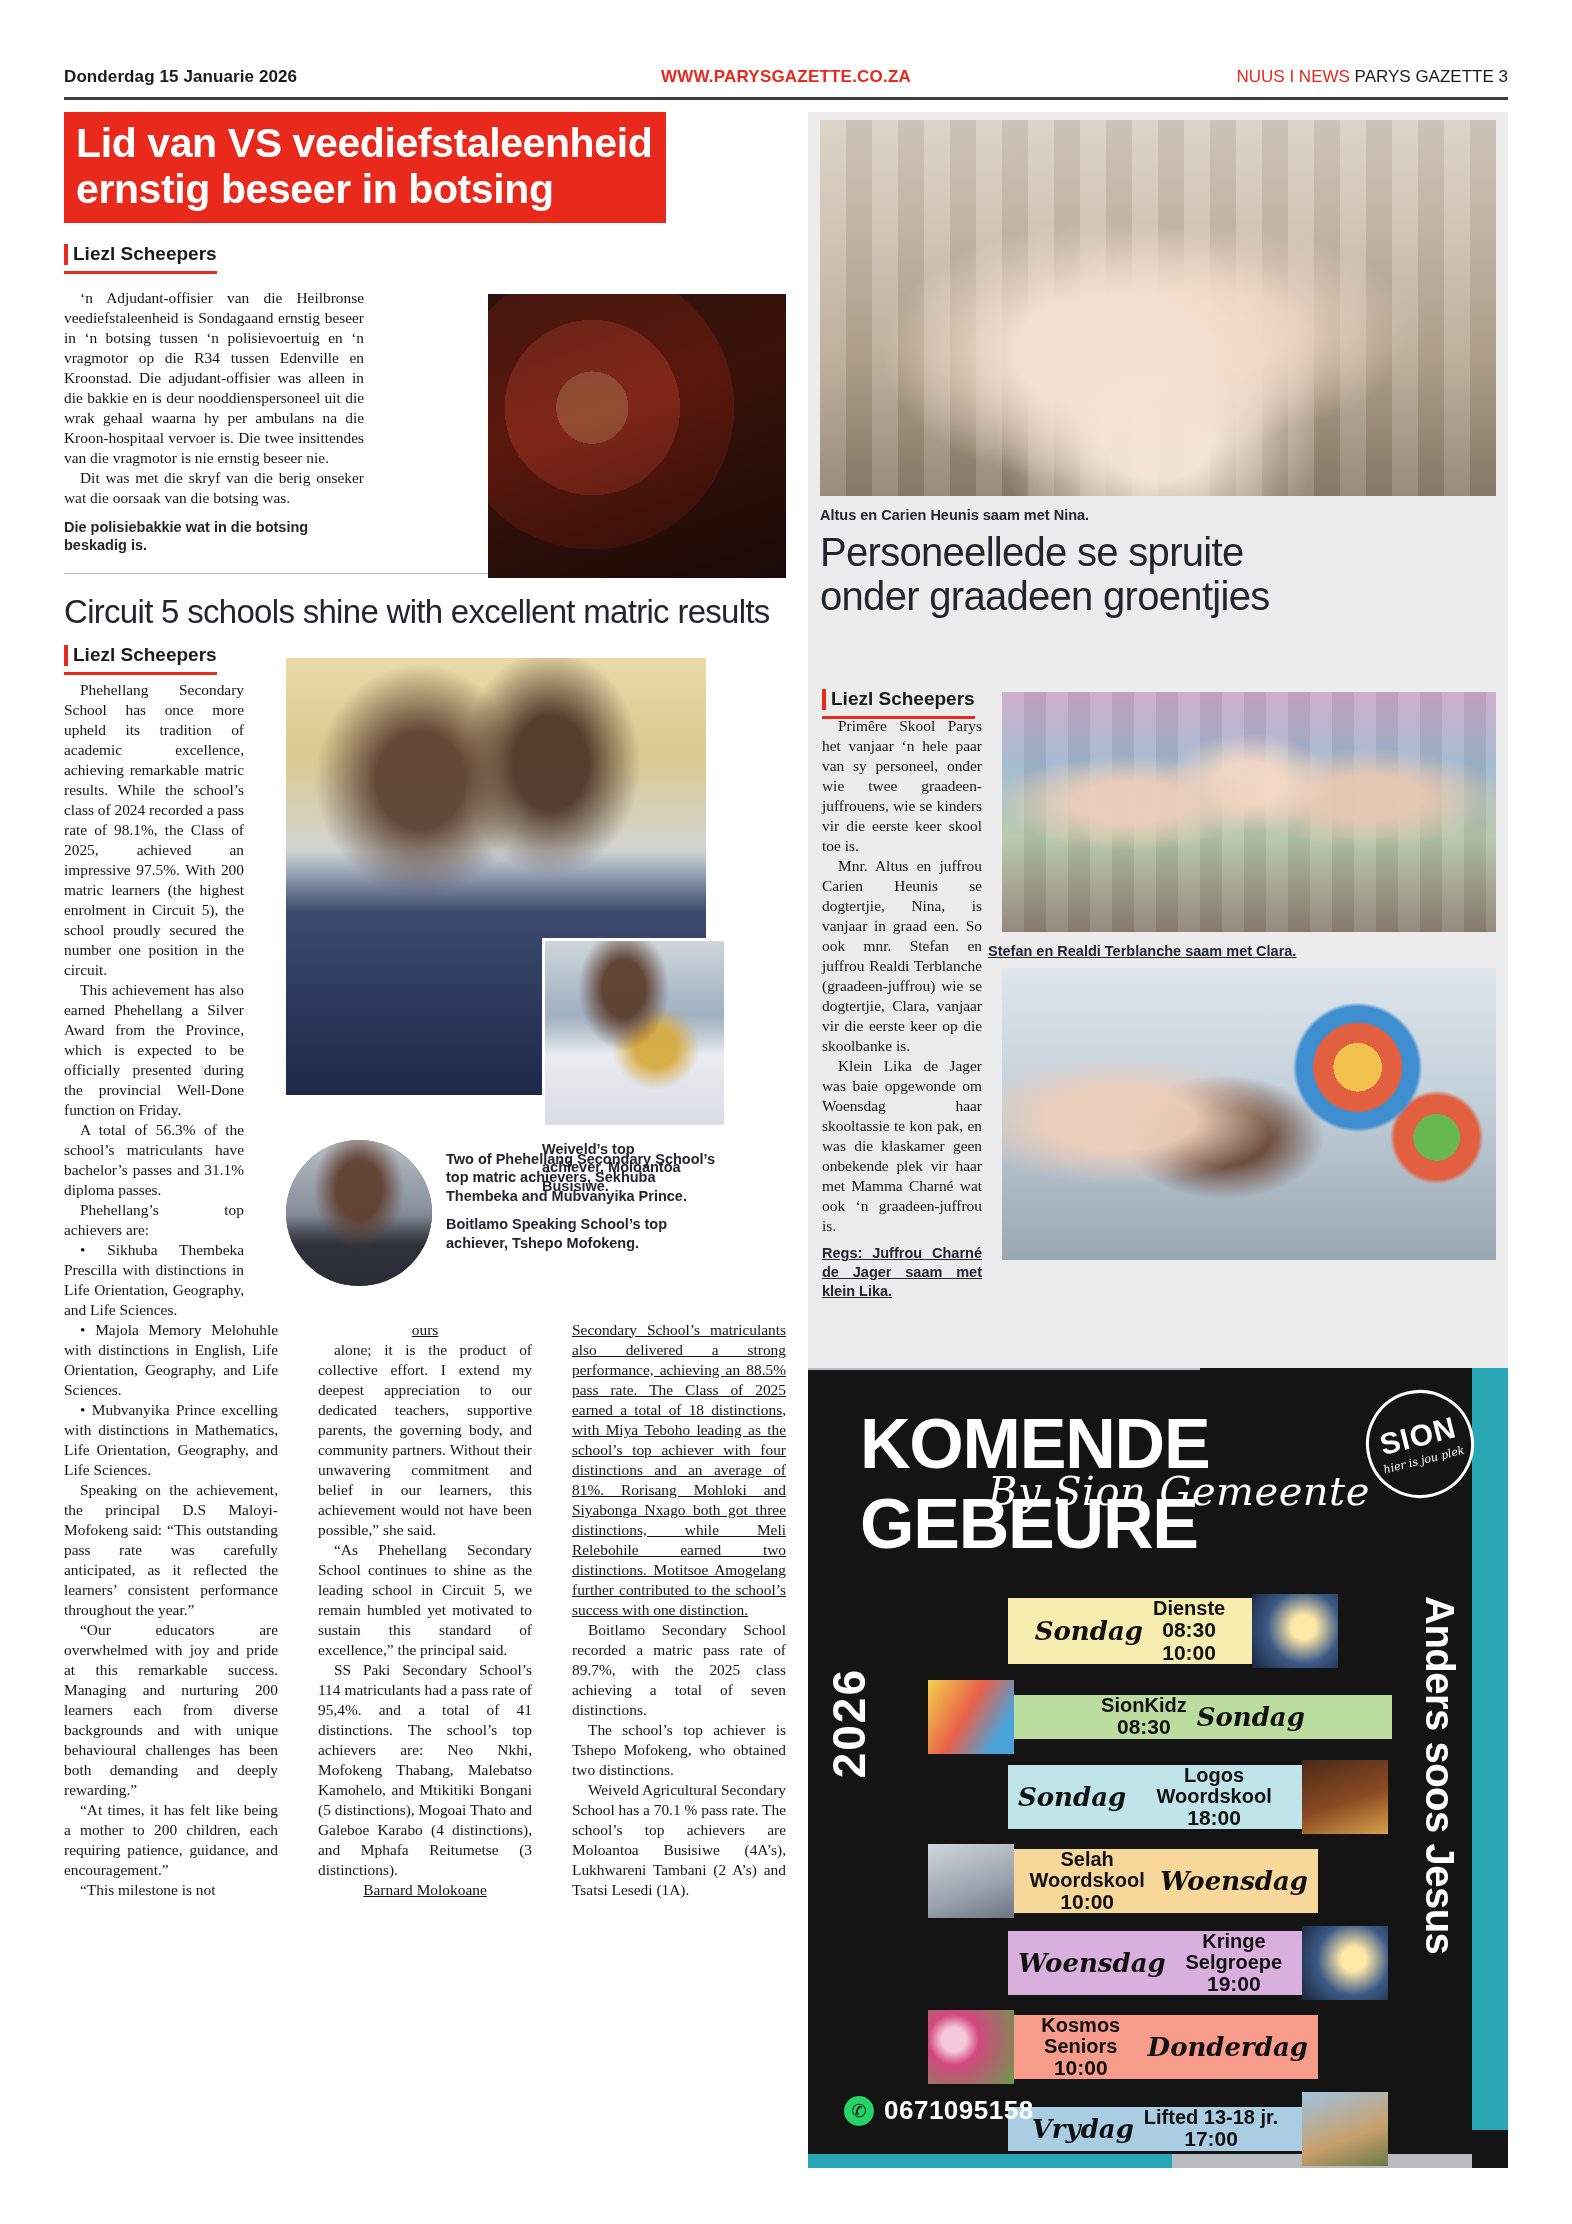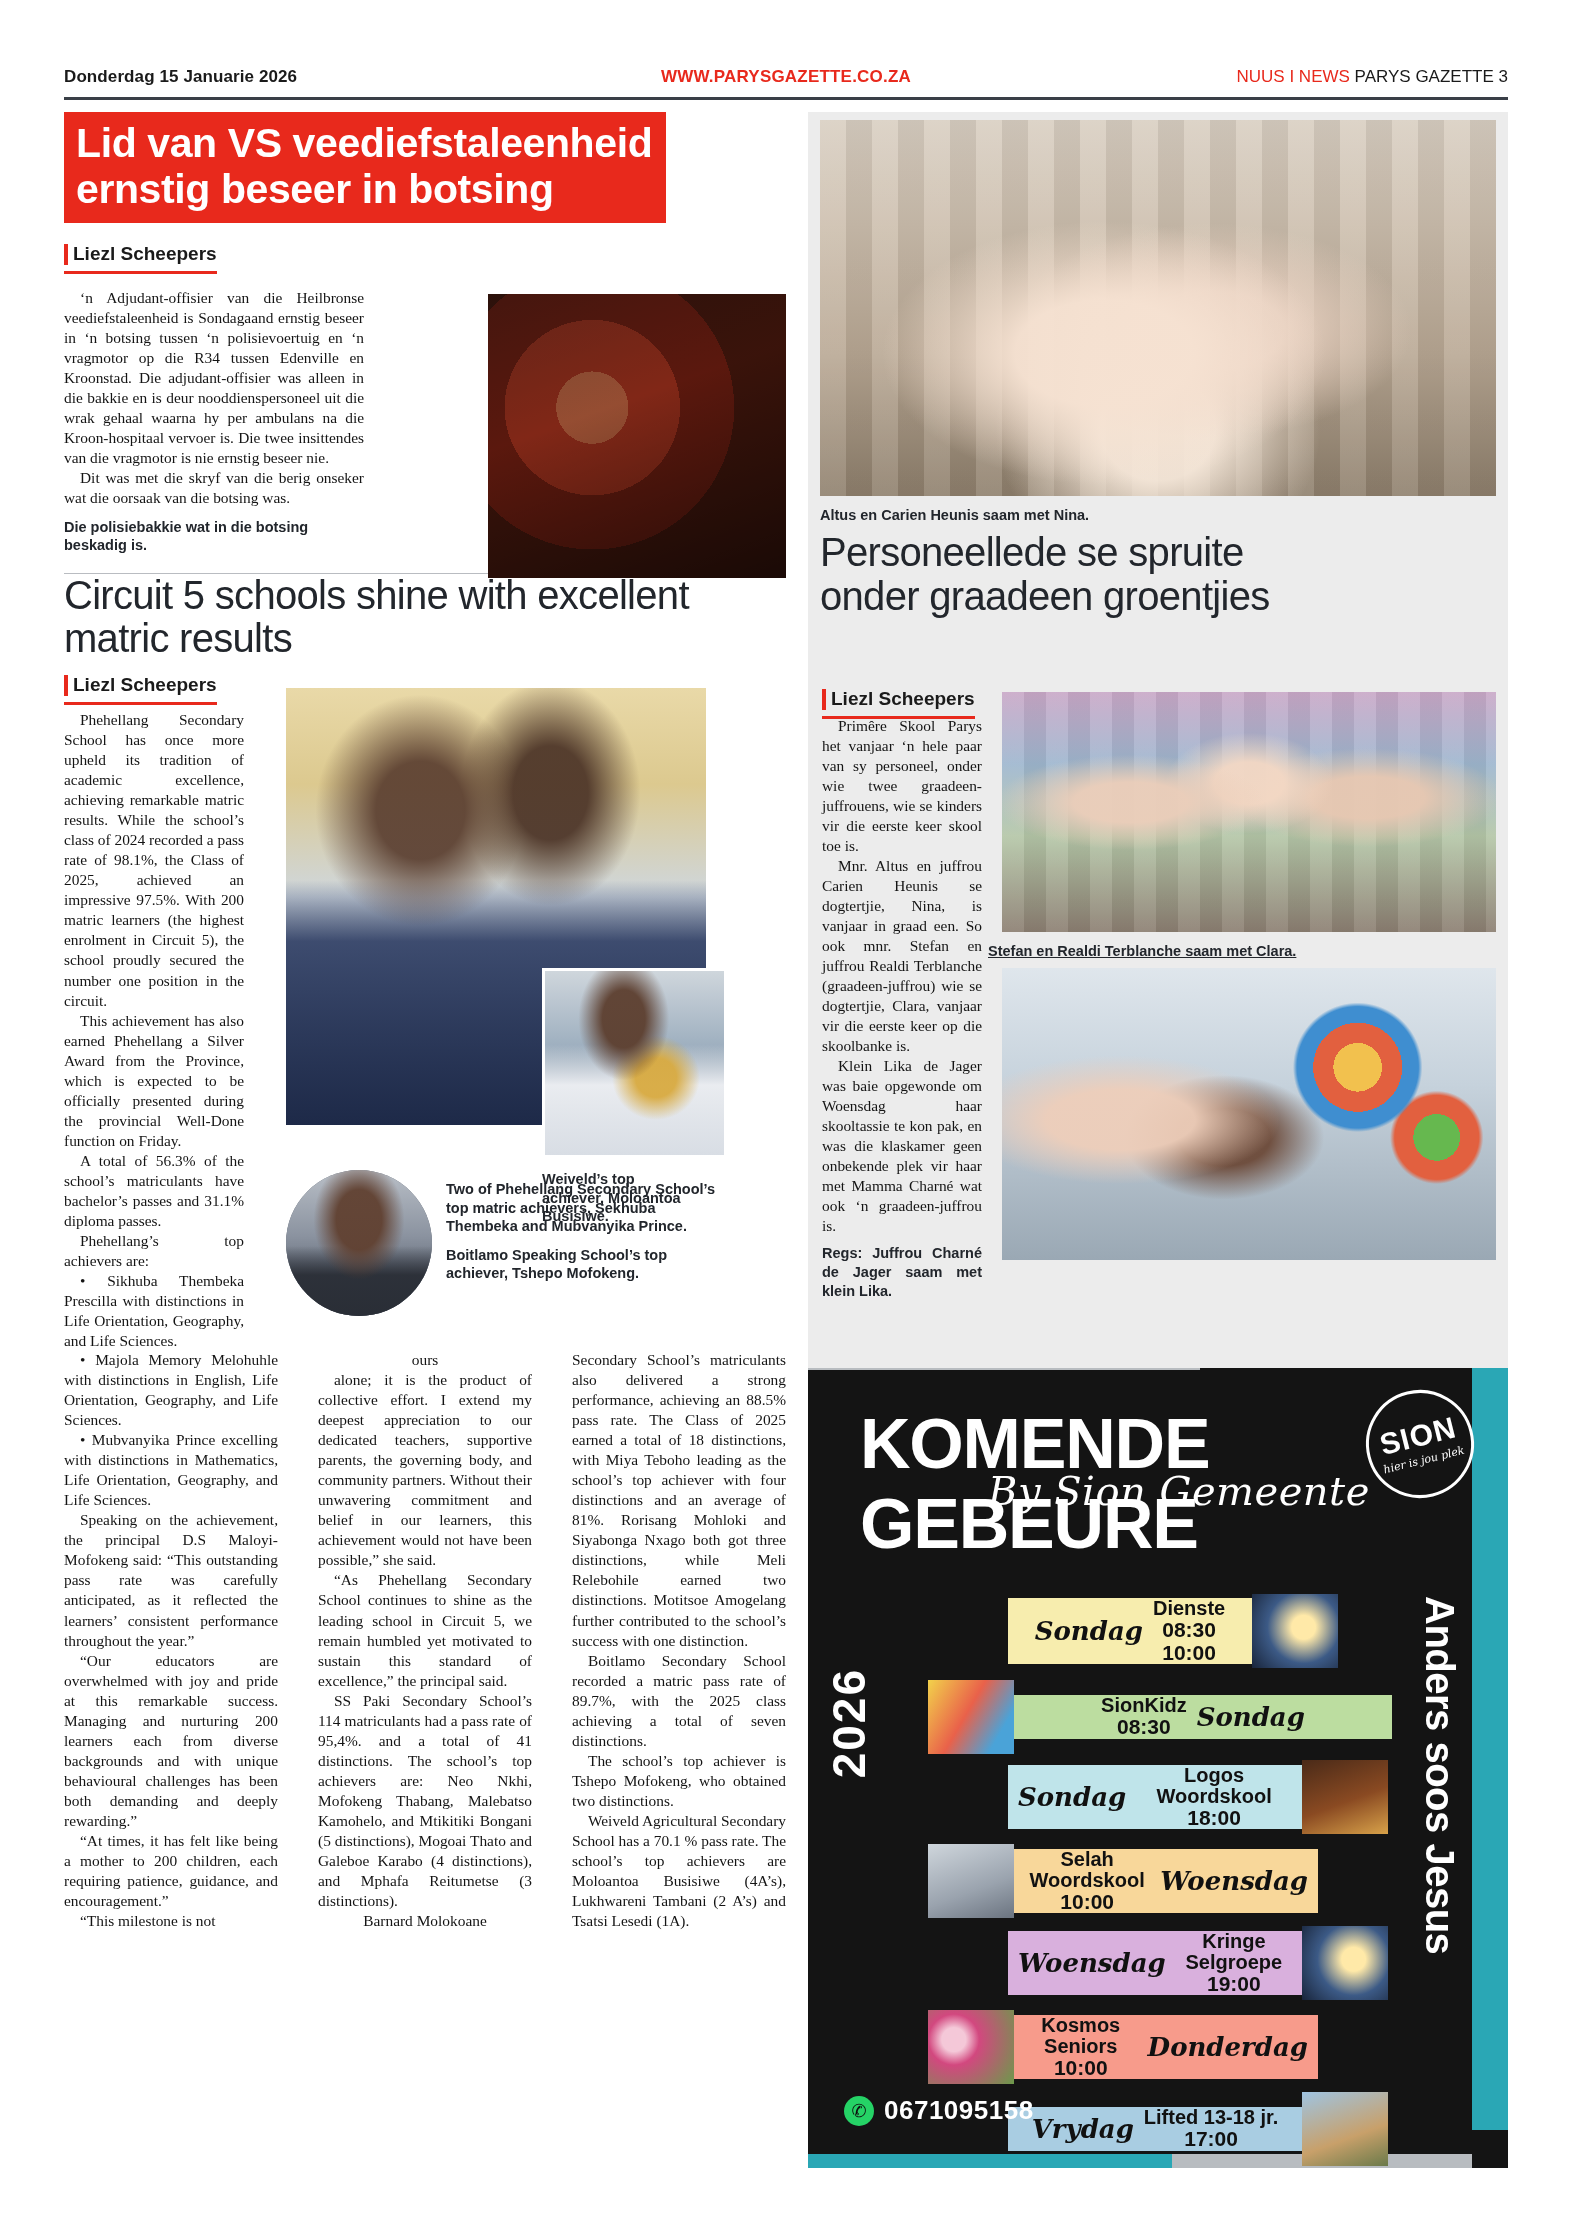--- a/index.html
+++ b/index.html
@@ -41,37 +41,37 @@
     border-bottom: 3px solid #e8291c;
   }
   .byline::before {
     content:""; position:absolute; left:0; top:1px; bottom:6px; width:4px; background:#e8291c;
   }
 
   .serif { font-family: "Liberation Serif", serif; }
   .bodytext { font-family:"Liberation Serif", serif; font-size:15.4px; line-height:1.30;
               color:#141414; text-align: justify; hyphens:auto; }
   .bodytext p { text-indent: 16px; margin: 0; }
-  .bodytext p.noindent { text-indent: 0; }
+  .bodytext p.noindent { text-indent: 0; text-decoration: underline; }
 
   .capt { font-size: 14.5px; font-weight: bold; line-height: 1.28; color:#22262c; }
 
   
   .s1 { position: relative; margin-top: 14px; width: 722px; }
   .s1-col { width: 300px; }
   .s1-photo {
     position: absolute; right: 0; top: 6px; width: 298px; height: 284px;
     overflow: hidden; background:#6a6460;
   }
   .s1-capt { margin-top: 10px; width: 290px; }
   .rule-thin { height:1px; background:#b9bcc1; margin: 18px 0 0 0; width: 722px; }
 
   
-  .s2-head { font-size: 40px; line-height: 1.08; font-weight: normal; color:#22262c;
-             letter-spacing:-0.7px; font-stretch: condensed; }
+  .s2-head { font-size: 33px; line-height: 1.08; font-weight: normal; color:#22262c;
+             letter-spacing:-0.7px; margin-top: 20px; font-stretch: condensed; }
   .s2-wrap { position: relative; margin-top: 10px; }
   .s2-col1 { position:absolute; left:0; top:40px; width:180px; }
   .s2-photo {
     position:absolute; left:222px; top:18px; width:420px; height:437px; overflow:hidden; background:#888;
   }
   .s2-inset {
     position:absolute; left:478px; top:298px; width:185px; height:190px; overflow:hidden;
     border:3px solid #fff; background:#7a7a7a;
   }
   .s2-inset-capt { position:absolute; left:478px; top:500px; width:150px; }

